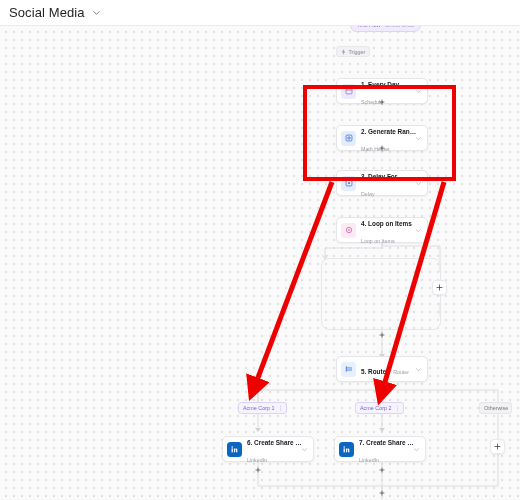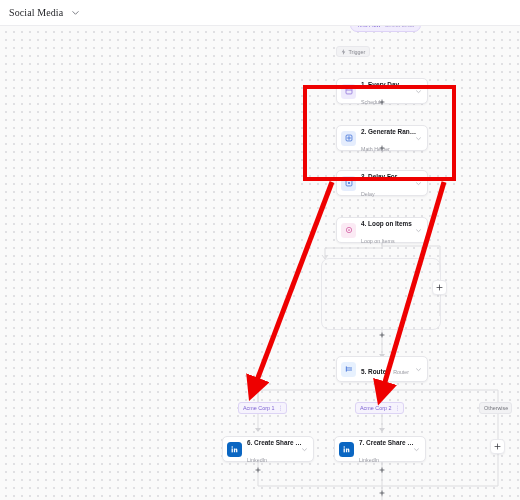--- a/index.html
+++ b/index.html
@@ -14,21 +14,21 @@
   .topbar {
     position: absolute; left: 0; top: 0;
     width: 520px; height: 26px;
     background: #ffffff;
     border-bottom: 1px solid #ececef;
     display: flex; align-items: center;
     padding-left: 9px;
     z-index: 40;
   }
   .topbar .title {
-    font-size: 10px; color: #1f2024; letter-spacing: .1px; font-family: Liberation Serif, serif;
+    font-size: 13px; color: #1f2024; letter-spacing: .1px;
   }
   .topbar .caret {
     margin-left: 7px; width: 10px; height: 10px;
     display: inline-flex; align-items: center; justify-content: center;
     color: #6d6f78;
   }
 
   
   .canvas {
     position: absolute; left: 0; top: 26px;

